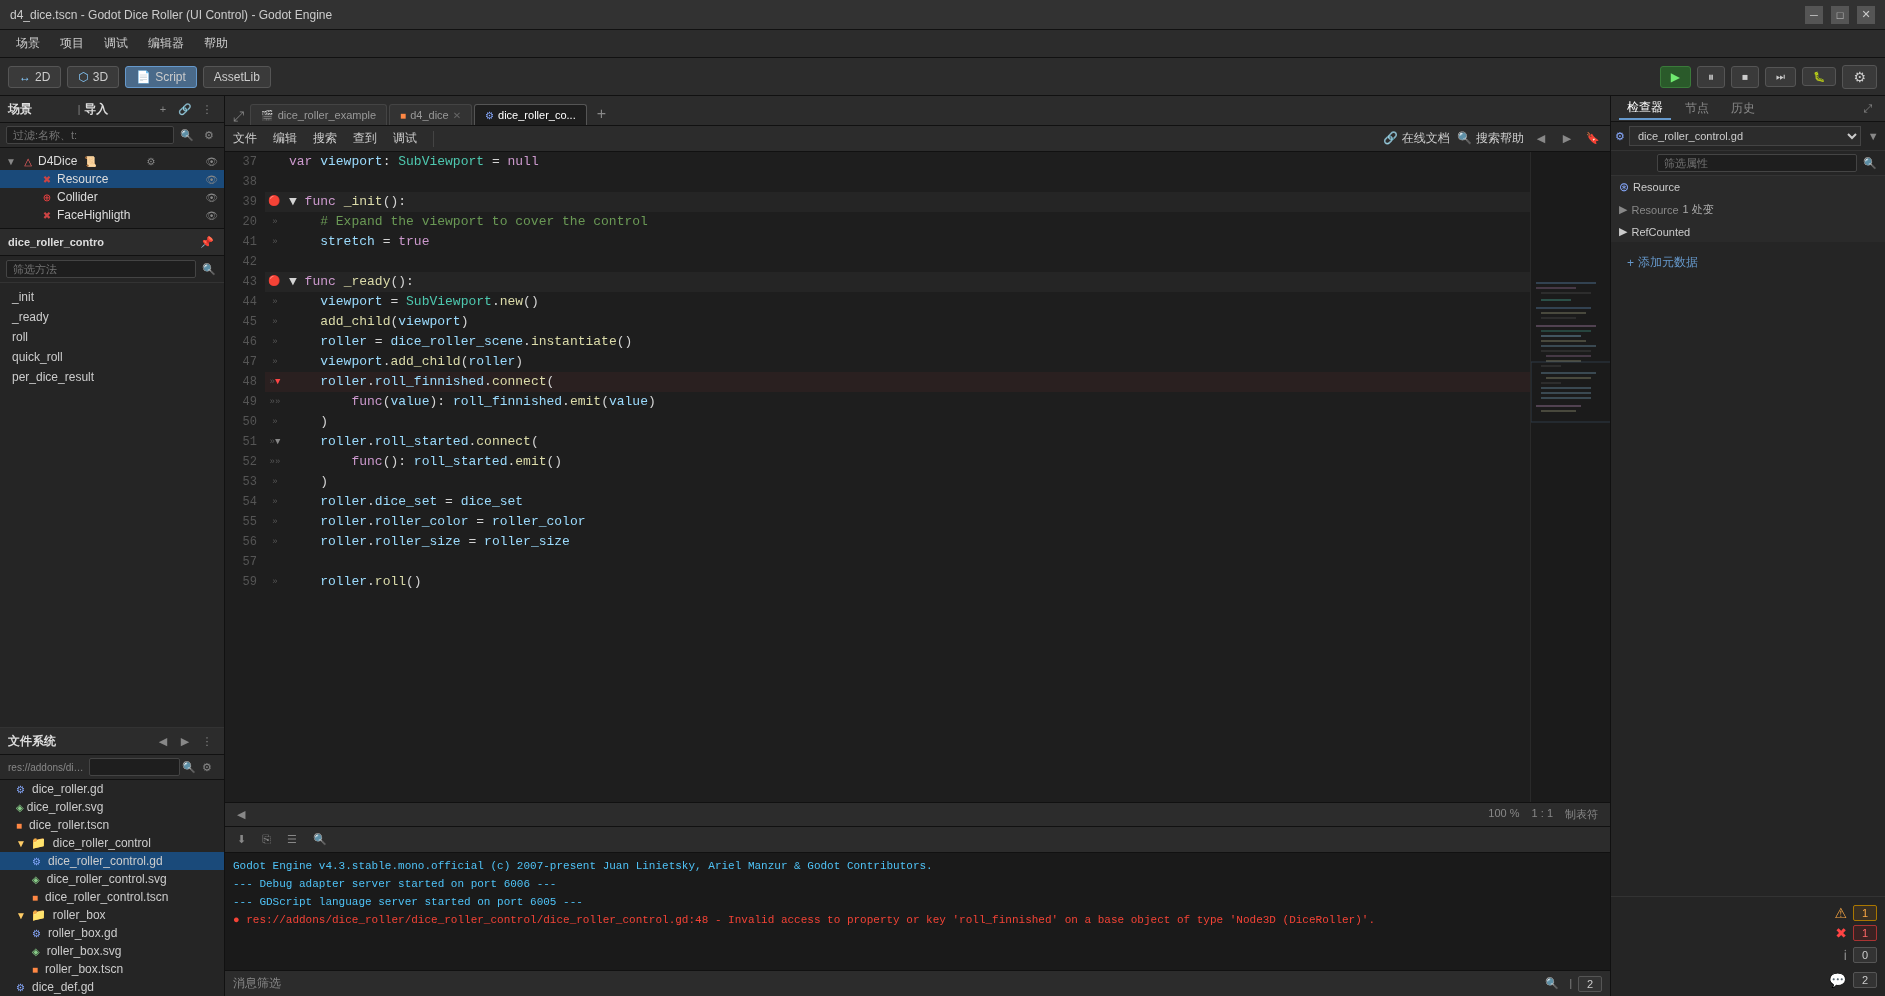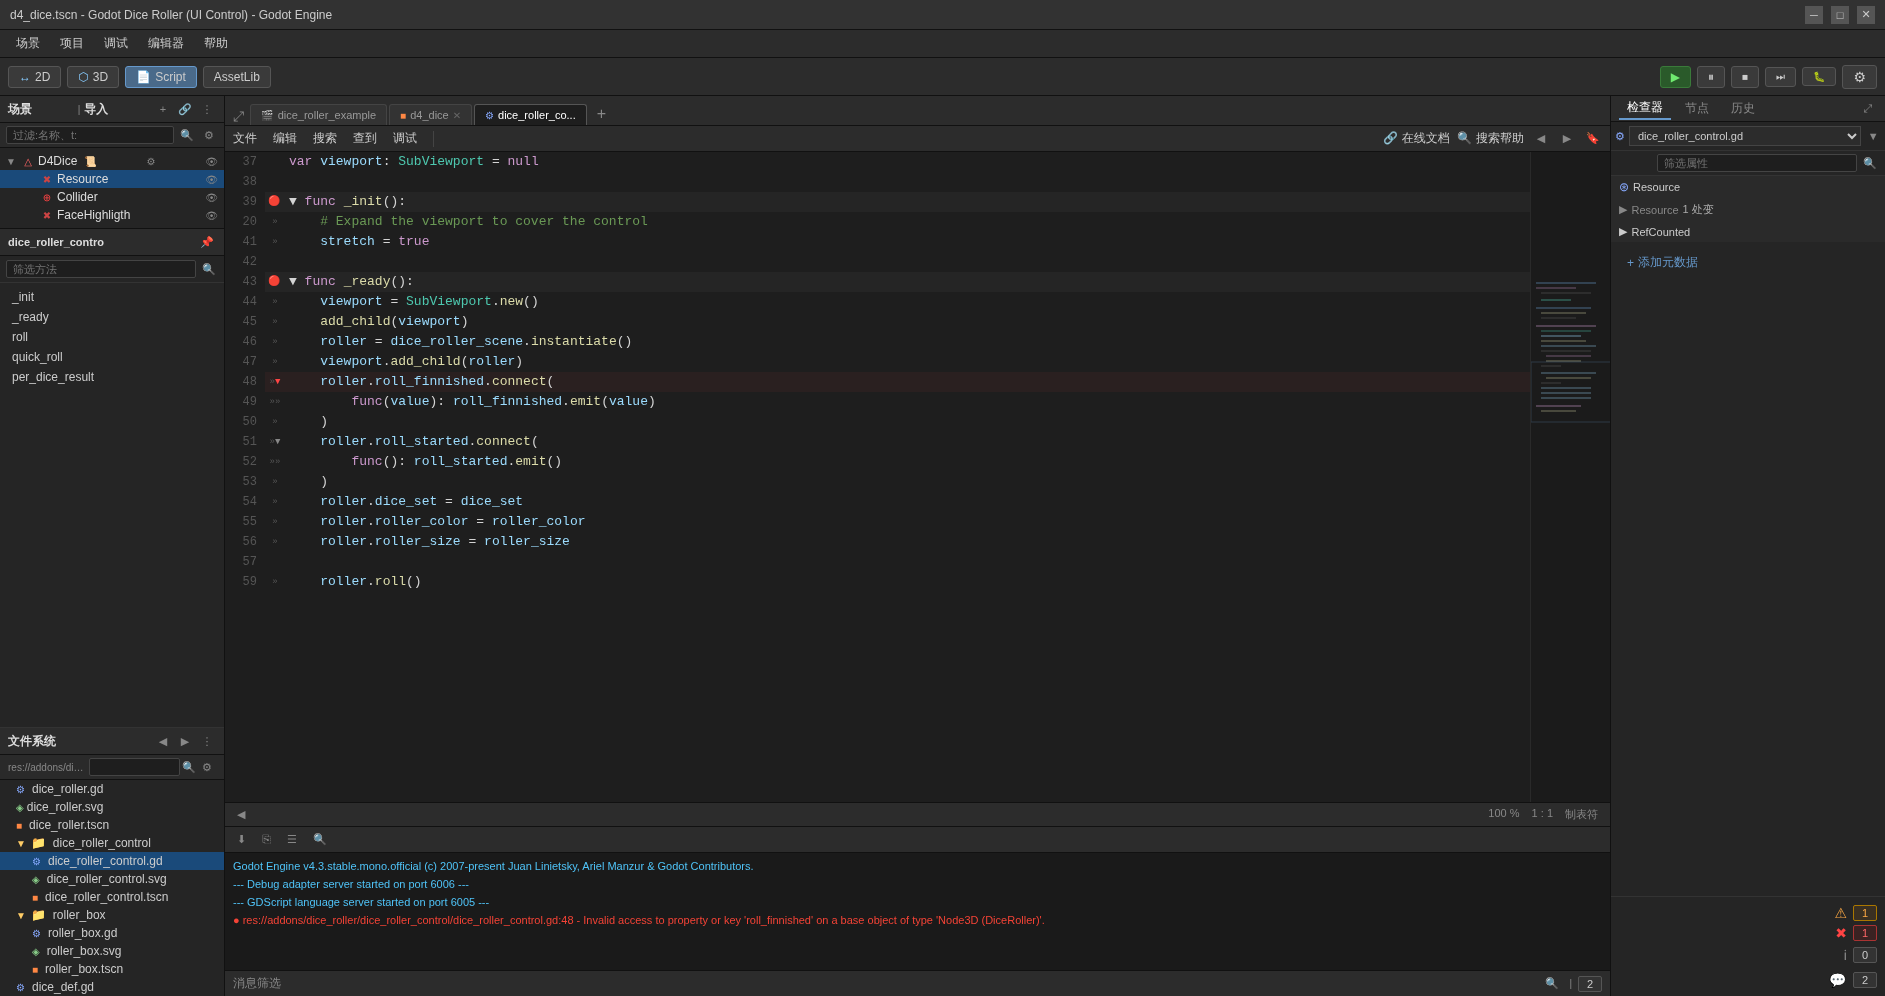--- a/index.html
+++ b/index.html
@@ -303,21 +303,21 @@
       border-bottom: 1px solid #111;
     }
     .output-btn { 
       background: none; border: none; color: #888; cursor: pointer; 
       font-size: 11px; padding: 2px 4px;
     }
     #output-content {
       flex: 1;
       overflow-y: auto;
       padding: 4px 8px;
-      font-family: Liberation Sans, sans-serif;
+      font-family: Liberation Mono, monospace;
       font-size: 11px;
     }
     .output-line { line-height: 18px; color: #aaa; }
     .output-line.error { color: #f44336; }
     .output-line.info { color: #4fc3f7; }
     
     
     #msg-filter {
       background: #2c2c2c;
       height: 26px;

